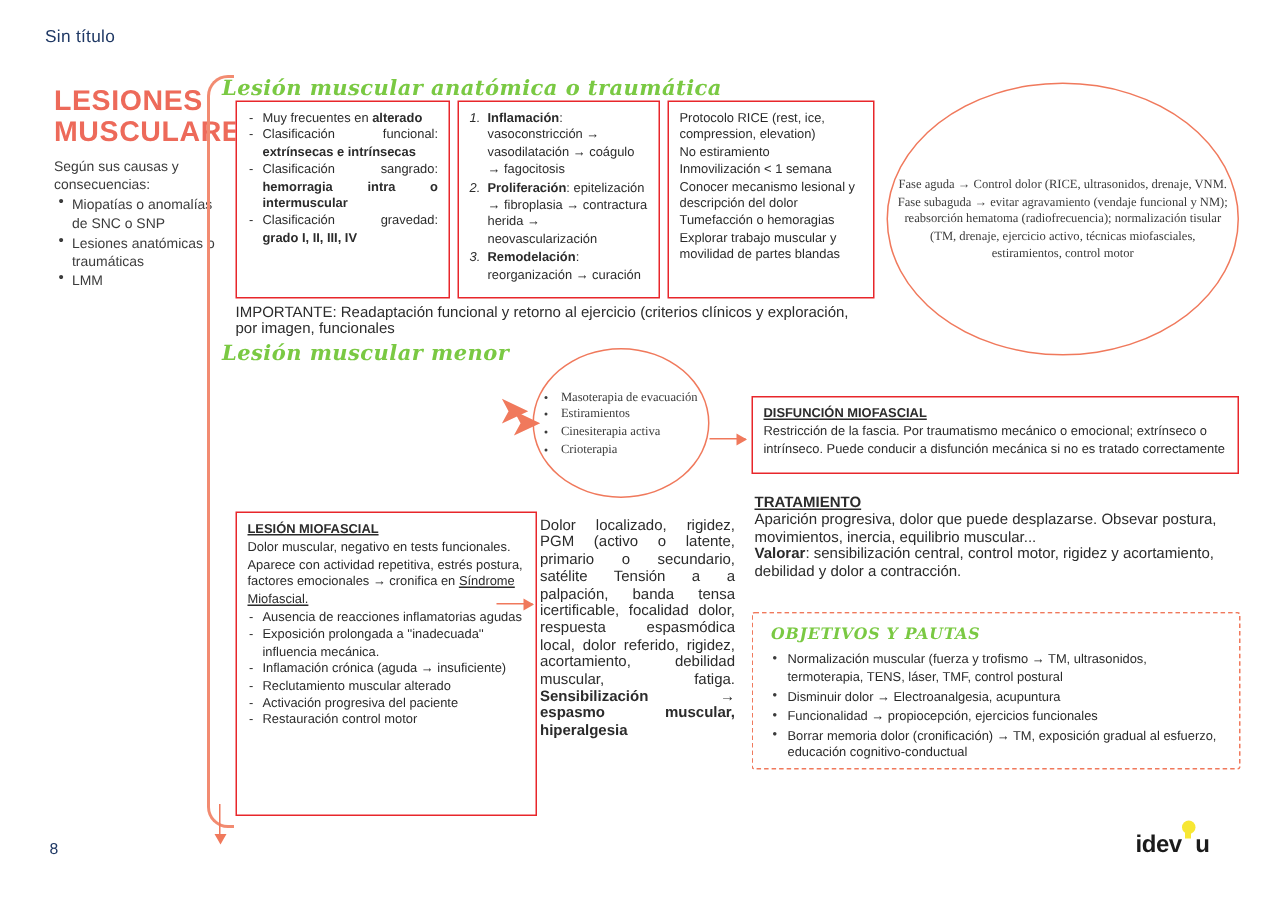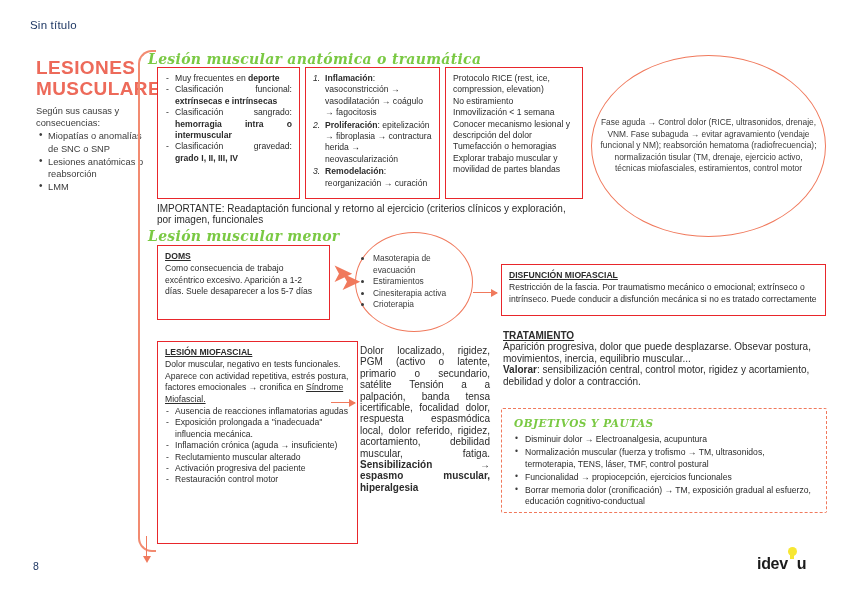--- a/index.html
+++ b/index.html
@@ -81,23 +81,24 @@
   .u{text-decoration:underline;}
   .just{text-align:justify;}
   .boxtitle{font-weight:700;text-decoration:underline;display:block;margin-bottom:1px;}
 
   
   .ellipse{
     position:absolute;
     border:1.7px solid #f0795c;
     border-radius:50%;
     box-sizing:border-box;
-    display:flex;align-items:center;justify-content:flex-end;
+    display:flex;align-items:center;justify-content:center;
     text-align:center;
     color:#3b3b3b;
+    font-family:Liberation Serif, serif;
   }
   .ellipse-inner{padding:0 6px;}
 
   
   .ptext{position:absolute;font-size:10px;line-height:11.4px;color:#2b2b2b;}
 
   
   .dashbox{
     position:absolute;
     border:1.4px dashed #f0795c;
@@ -148,32 +149,32 @@
 <div class="page">
 
   <div class="doc-title">Sin título</div>
 
   <div class="main-title">LESIONES MUSCULARES</div>
 
   <div class="left-intro">
     <div>Según sus causas y consecuencias:</div>
     <ul class="left-list">
       <li>Miopatías o anomalías de SNC o SNP</li>
-      <li>Lesiones anatómicas o reabsorción</li>
+      <li>Lesiones anatómicas o traumáticas</li>
       <li>LMM</li>
     </ul>
   </div>
 
   <div class="bracket"></div>
 
   <div class="sec-head" style="left:148px;top:51px;">Lesión muscular anatómica o traumática</div>
 
   <div class="rbox" style="left:157px;top:67px;width:143px;height:132px;">
     <ul class="dashlist just">
-      <li>Muy frecuentes en <span class="b">deporte</span></li>
+      <li>Muy frecuentes en <span class="b">alterado</span></li>
       <li>Clasificación&nbsp;&nbsp;&nbsp;&nbsp;&nbsp;&nbsp;&nbsp;&nbsp;&nbsp;&nbsp;&nbsp;funcional: <span class="b">extrínsecas e intrínsecas</span></li>
       <li>Clasificación&nbsp;&nbsp;&nbsp;&nbsp;&nbsp;&nbsp;&nbsp;&nbsp;&nbsp;&nbsp;&nbsp;sangrado: <span class="b">hemorragia&nbsp;&nbsp;&nbsp;&nbsp;&nbsp;intra&nbsp;&nbsp;&nbsp;&nbsp;&nbsp;o intermuscular</span></li>
       <li>Clasificación&nbsp;&nbsp;&nbsp;&nbsp;&nbsp;&nbsp;&nbsp;&nbsp;&nbsp;&nbsp;gravedad: <span class="b">grado I, II, III, IV</span></li>
     </ul>
   </div>
 
   <div class="rbox" style="left:305px;top:67px;width:135px;height:132px;">
     <ol class="numlist">
       <li><span class="b">Inflamación</span>: vasoconstricción → vasodilatación → coágulo → fagocitosis</li>
       <li><span class="b">Proliferación</span>: epitelización → fibroplasia → contractura herida → neovascularización</li>
@@ -191,24 +192,20 @@
   </div>
 
   <div class="ellipse" style="left:591px;top:55px;width:235px;height:182px;font-size:8.4px;line-height:11.6px;">
     <div class="ellipse-inner">Fase aguda → Control dolor (RICE, ultrasonidos, drenaje, VNM. Fase subaguda → evitar agravamiento (vendaje funcional y NM); reabsorción hematoma (radiofrecuencia); normalización tisular (TM, drenaje, ejercicio activo, técnicas miofasciales, estiramientos, control motor</div>
   </div>
 
   <div class="ptext" style="left:157px;top:203px;width:410px;">IMPORTANTE: Readaptación funcional y retorno al ejercicio (criterios clínicos y exploración, por imagen, funcionales</div>
 
   <div class="sec-head" style="left:148px;top:228px;">Lesión muscular menor</div>
 
-  <div class="rbox" style="left:157px;top:245px;width:173px;height:75px;">
-    <span class="boxtitle">DOMS</span>
-    <span>Como consecuencia de trabajo excéntrico excesivo. Aparición a 1-2 días. Suele desaparecer a los 5-7 días</span>
-  </div>
 
   <div class="chev" style="left:333px;top:262px;font-size:23px;">➤</div>
   <div class="chev" style="left:341px;top:270px;font-size:23px;">➤</div>
 
   <div class="ellipse" style="left:355px;top:232px;width:118px;height:100px;font-size:8.4px;line-height:11.6px;">
     <div class="ellipse-inner" style="text-align:left;">
       <ul style="margin:0;padding:0 0 0 11px;list-style:disc;">
         <li>Masoterapia de evacuación</li>
         <li>Estiramientos</li>
         <li>Cinesiterapia activa</li>
@@ -246,22 +243,22 @@
 
   <div class="ptext" style="left:503px;top:330px;width:324px;">
     <div class="b u">TRATAMIENTO</div>
     <div>Aparición progresiva, dolor que puede desplazarse. Obsevar postura, movimientos, inercia, equilibrio muscular...</div>
     <div><span class="b">Valorar</span><span>: sensibilización central, control motor, rigidez y acortamiento, debilidad y dolor a contracción.</span></div>
   </div>
 
   <div class="dashbox" style="left:501px;top:408px;width:326px;height:105px;">
     <div class="dash-title">OBJETIVOS Y PAUTAS</div>
     <ul>
+      <li>Normalización muscular (fuerza y trofismo → TM, ultrasonidos, termoterapia, TENS, láser, TMF, control postural</li>
       <li>Disminuir dolor → Electroanalgesia, acupuntura</li>
-      <li>Normalización muscular (fuerza y trofismo → TM, ultrasonidos, termoterapia, TENS, láser, TMF, control postural</li>
       <li>Funcionalidad → propiocepción, ejercicios funcionales</li>
       <li>Borrar memoria dolor (cronificación) → TM, exposición gradual al esfuerzo, educación cognitivo-conductual</li>
     </ul>
   </div>
 
   <div class="arrow-down" style="left:146px;top:536px;height:20px;"></div>
 
   <div class="pagenum">8</div>
   <div class="logo"><span>idev</span><span class="bulb">o</span><span>u</span></div>
 

